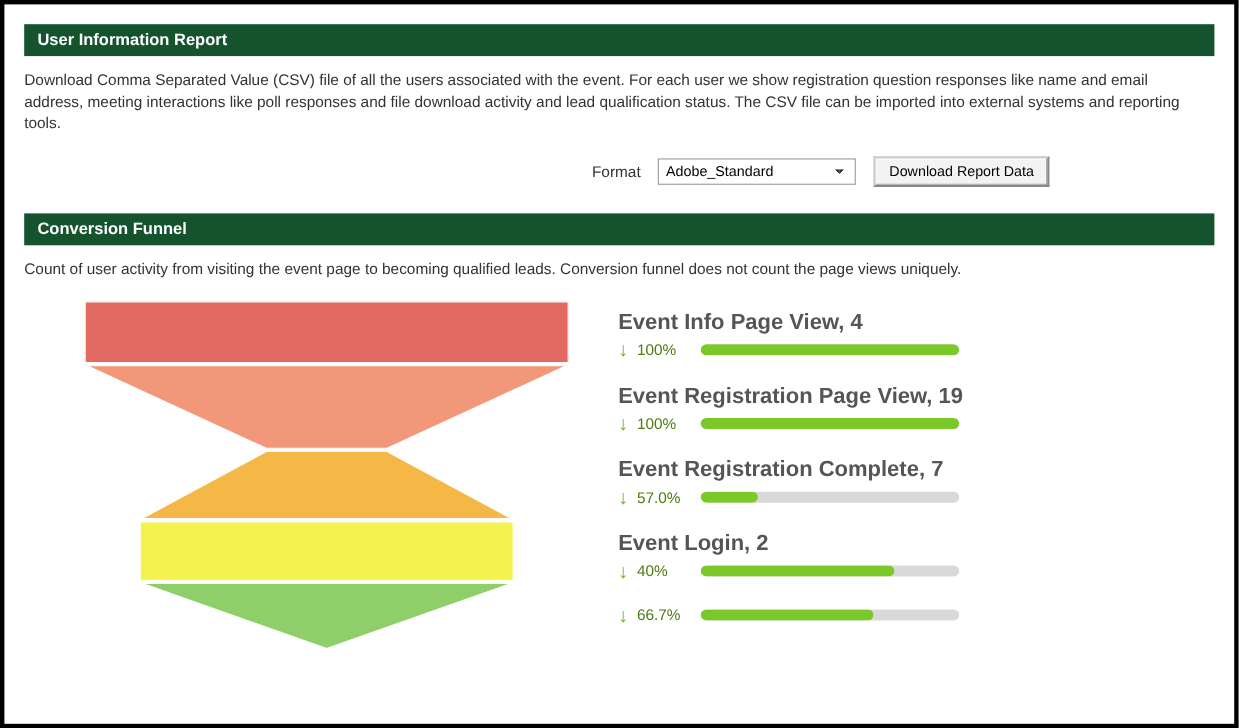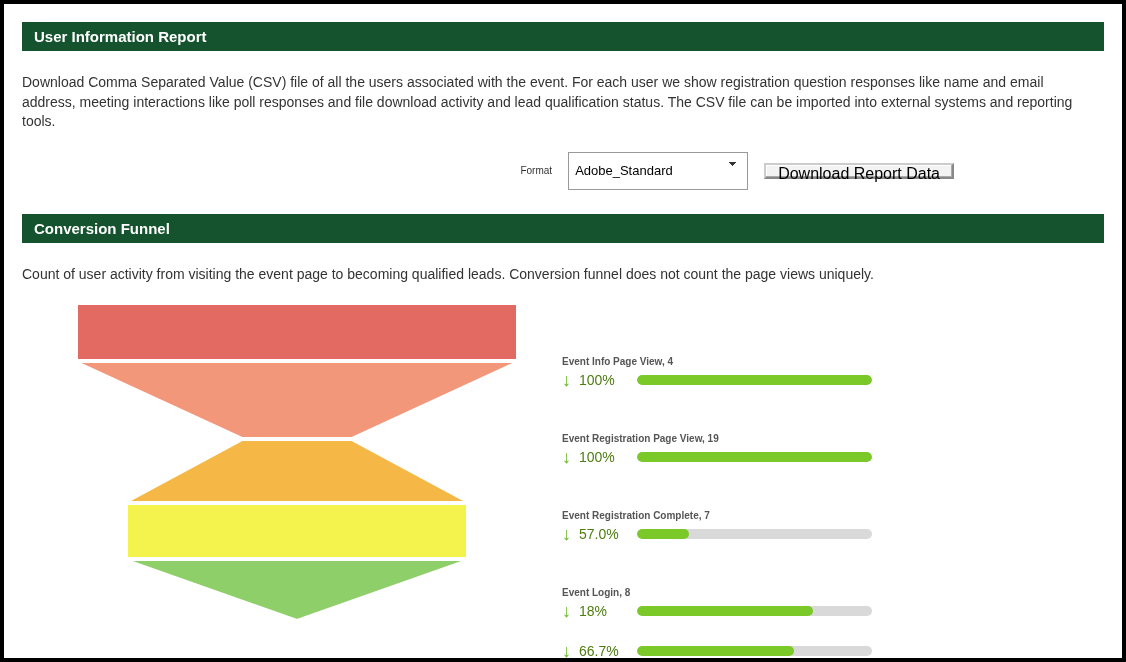--- a/index.html
+++ b/index.html
@@ -17,59 +17,59 @@
     background: #14532d;
     color: #fff;
     font-weight: bold;
     font-size: 15px;
     padding: 6px 12px;
     width: 100%;
   }
   .description {
     font-size: 14px;
     color: #333;
-    margin: 22px 0 20px 0;
+    margin: 12px 0 20px 0;
     line-height: 1.4;
     max-width: 1060px;
   }
   .format-row {
     display: flex;
     align-items: center;
     justify-content: flex-end;
     gap: 16px;
     margin-bottom: 24px;
     padding-right: 150px;
   }
   .format-label {
-    font-size: 10px;
+    font-size: 14px;
     color: #333;
   }
   .format-select {
     width: 180px;
-    height: 38px;
+    height: 24px;
     border: 1px solid #999;
     background: #fff;
     font-size: 13px;
     padding: 0 20px 0 6px;
     position: relative;
     appearance: none;
     background-image: linear-gradient(45deg, transparent 50%, #333 50%),
                       linear-gradient(135deg, #333 50%, transparent 50%);
     background-position: calc(100% - 14px) 9px, calc(100% - 10px) 9px;
     background-size: 4px 4px, 4px 4px;
     background-repeat: no-repeat;
   }
   .download-btn {
-    height: 16px;
+    height: 28px;
     padding: 0 12px;
     background: #f3f3f3;
     border: 2px solid #888;
     border-top-color:#ccc;
     border-left-color:#ccc;
-    font-size: 16px;
+    font-size: 13px;
     cursor: pointer;
     box-shadow: inset -1px -1px 0 #aaa, inset 1px 1px 0 #fff;
   }
   .funnel-area {
     display: flex;
     gap: 30px;
     margin-top: 6px;
     align-items: flex-start;
   }
   .funnel-chart {
@@ -85,24 +85,23 @@
   }
   .funnel-metrics {
     flex: 1;
     padding-top: 8px;
   }
   .metric {
     margin-bottom: 22px;
   }
   .metric-label {
     font-weight: bold;
-    font-size: 10px;
+    font-size: 20px;
     color: #555;
     margin-bottom: 4px;
-    margin-top: 44px;
   }
   .metric-row2 {
     display: flex;
     align-items: center;
     gap: 8px;
   }
   .arrow-down {
     color: #6ab727;
     font-size: 18px;
     font-weight: bold;
@@ -186,24 +185,24 @@
         <div class="metric-label">Event Registration Complete, 7</div>
         <div class="metric-row2">
           <span class="arrow-down">↓</span>
           <span class="metric-pct">57.0%</span>
           <div class="progress-bar">
             <div class="progress-fill" style="width: 22.2%;"></div>
           </div>
         </div>
       </div>
       <div class="metric">
-        <div class="metric-label">Event Login, 8</div>
-        <div class="metric-row2">
-          <span class="arrow-down">↓</span>
-          <span class="metric-pct">18%</span>
+        <div class="metric-label">Event Login, 2</div>
+        <div class="metric-row2">
+          <span class="arrow-down">↓</span>
+          <span class="metric-pct">40%</span>
           <div class="progress-bar">
             <div class="progress-fill" style="width: 75%;"></div>
           </div>
         </div>
       </div>
       <div class="metric">
         <div class="metric-row2">
           <span class="arrow-down">↓</span>
           <span class="metric-pct">66.7%</span>
           <div class="progress-bar">

